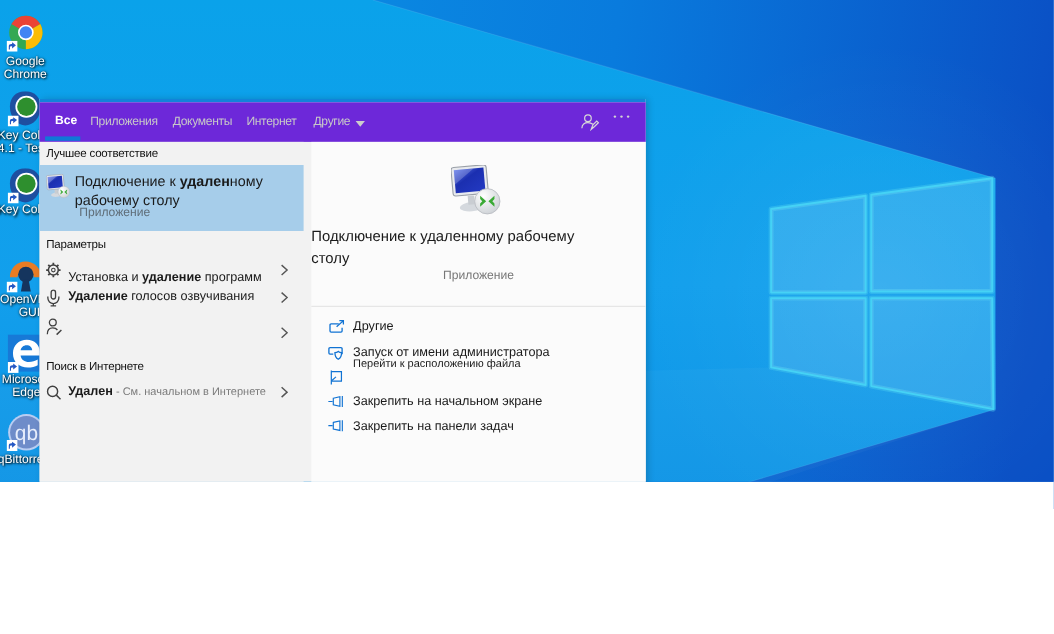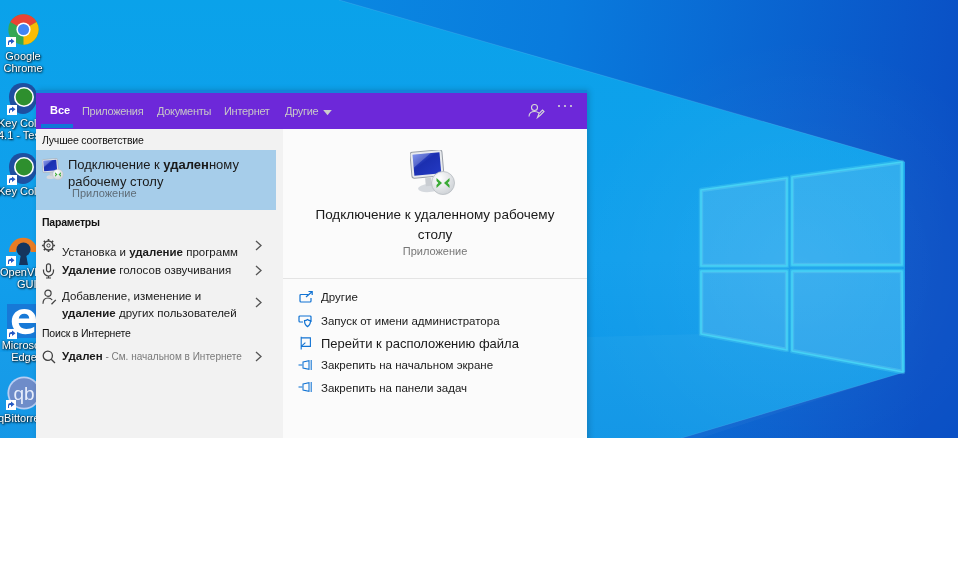--- a/index.html
+++ b/index.html
@@ -171,21 +171,21 @@
       <rect x="3.5" y="4.5" width="26" height="21" fill="url(#scr2)"></rect>
       <path d="M3.5 4.5 L21 4.5 L3.5 17 Z" fill="#ffffff" opacity="0.25"></path>
     </g>
     <circle cx="32" cy="33" r="10.5" fill="url(#ball2)" stroke="#b8bcc2" stroke-width="0.8"></circle>
     <path d="M26 28.5 L31 33 L26 37.5 L26 34.8 L27.7 33 L26 31.2 Z" fill="#3aaa35"></path>
     <path d="M38 28.5 L33 33 L38 37.5 L38 34.8 L36.3 33 L38 31.2 Z" fill="#3aaa35"></path>
   </svg>
   <div class="abs" style="left:32px;top:66px;font-size:13px;color:#1a1a1a;line-height:17px">Подключение к <b>удален</b>ному<br>рабочему столу</div>
   <div class="abs" style="left:36px;top:97px;font-size:11px;color:#5f6d78">Приложение</div>
 
-  <div class="abs" style="left:6px;top:126px;font-size:10.5px;font-weight:bold;color:#111;letter-spacing:-0.2px">Параметры</div>
+  <div class="abs" style="left:6px;top:126px;font-size:10.5px;font-weight:normal;color:#111;letter-spacing:-0.2px">Параметры</div>
 
   <svg class="abs" style="left:5px;top:148px" width="15" height="15" viewBox="0 0 24 24" fill="none" stroke="#404040">
     <circle cx="12" cy="12" r="7.2" stroke-width="2.2"></circle>
     <circle cx="12" cy="12" r="2.6" stroke-width="1.6"></circle>
     <path stroke-width="2.6" d="M12 1.5 L12 4.5 M12 19.5 L12 22.5 M1.5 12 L4.5 12 M19.5 12 L22.5 12 M4.6 4.6 L6.7 6.7 M17.3 17.3 L19.4 19.4 M19.4 4.6 L17.3 6.7 M6.7 17.3 L4.6 19.4"></path>
   </svg>
   <div class="abs" style="left:26px;top:156px;font-size:11.5px;color:#1a1a1a">Установка и <b>удаление</b> программ</div>
   <svg class="abs" style="left:219px;top:150px" width="7" height="11" viewBox="0 0 7 11">
         <polyline points="1,1 6,5.5 1,10" fill="none" stroke="#555" stroke-width="1.3"></polyline>
       </svg>
@@ -198,21 +198,20 @@
   <div class="abs" style="left:26px;top:174px;font-size:11.5px;color:#1a1a1a"><b>Удаление</b> голосов озвучивания</div>
   <svg class="abs" style="left:219px;top:175px" width="7" height="11" viewBox="0 0 7 11">
         <polyline points="1,1 6,5.5 1,10" fill="none" stroke="#555" stroke-width="1.3"></polyline>
       </svg>
 
   <svg class="abs" style="left:6px;top:199px" width="15" height="16" viewBox="0 0 15 16" fill="none" stroke="#404040" stroke-width="1.2">
     <circle cx="6" cy="4.2" r="3.1"></circle>
     <path d="M1 14.8 C1 10.8 3.2 9 6 9 C7.8 9 9.3 9.7 10.2 11"></path>
     <path d="M9.5 15.2 L13.8 10.9" stroke-width="1.3"></path>
   </svg>
-  <div class="abs" style="left:26px;top:198px;font-size:11.5px;color:#1a1a1a;line-height:17px">Добавление, изменение и<br><b>удаление</b> других пользователей</div>
   <svg class="abs" style="left:219px;top:207px" width="7" height="11" viewBox="0 0 7 11">
         <polyline points="1,1 6,5.5 1,10" fill="none" stroke="#555" stroke-width="1.3"></polyline>
       </svg>
 
   <div class="abs" style="left:6px;top:237px;font-size:10.5px;font-weight:normal;color:#111;letter-spacing:-0.2px">Поиск в Интернете</div>
 
   <svg class="abs" style="left:6px;top:260px" width="14" height="14" viewBox="0 0 14 14" fill="none" stroke="#404040" stroke-width="1.3">
     <circle cx="5.8" cy="5.8" r="4.6"></circle>
     <path d="M9.2 9.2 L13 13"></path>
   </svg>
@@ -240,21 +239,21 @@
       <rect x="14" y="28" width="6" height="8" fill="#c9cdd2"></rect>
       <rect x="1" y="1" width="32" height="26" rx="2.5" fill="#e8eaee" stroke="#9aa0a8" stroke-width="1"></rect>
       <rect x="3.5" y="3.5" width="27" height="21" fill="url(#scr)"></rect>
       <path d="M3.5 3.5 L21.5 3.5 L3.5 16.5 Z" fill="#ffffff" opacity="0.22"></path>
     </g>
     <circle cx="33" cy="33" r="11.5" fill="url(#ball)" stroke="#b8bcc2" stroke-width="0.8"></circle>
     <path d="M26.5 28 L32 33 L26.5 38 L26.5 35 L28.4 33 L26.5 31 Z" fill="#3aaa35"></path>
     <path d="M39.5 28 L34 33 L39.5 38 L39.5 35 L37.6 33 L39.5 31 Z" fill="#3aaa35"></path>
   </svg>
 
-  <div class="abs" style="left:247px;top:115px;width:304px;text-align:center;font-size:13.5px;color:#1a1a1a;line-height:20px">Подключение к удаленному рабочему<br>столу</div>
+  <div class="abs" style="left:247px;top:115px;width:304px;font-size:13.5px;color:#1a1a1a;line-height:20px">Подключение к удаленному рабочему<br>столу</div>
   <div class="abs" style="left:247px;top:155px;width:304px;text-align:center;font-size:11px;color:#767676">Приложение</div>
 
   <div class="abs" style="left:247px;top:188px;width:304px;height:1px;background:#e4e4e4"></div>
 
   <svg class="abs" style="left:263px;top:201px" width="14" height="12" viewBox="0 0 14 12" fill="none" stroke="#1173d3" stroke-width="1.2">
     <path d="M9 3.5 L2 3.5 Q1 3.5 1 4.5 L1 10 Q1 11 2 11 L11 11 Q12 11 12 10 L12 7"></path>
     <path d="M7 6 L13 0.7 M9.5 0.5 L13.2 0.5 L13.2 4"></path>
   </svg>
   <div class="abs" style="left:285px;top:201px;font-size:11.5px;color:#1a1a1a">Другие</div>
 
@@ -262,21 +261,21 @@
     <path d="M13 8 L13 3 Q13 2 12 2 L2 2 Q1 2 1 3 L1 7 Q1 8 2 8 L5 8"></path>
     <path d="M9.5 5.5 Q10.8 6.6 12.5 6.6 Q12.5 11 9.5 12.6 Q6.5 11 6.5 6.6 Q8.2 6.6 9.5 5.5 Z"></path>
   </svg>
   <div class="abs" style="left:285px;top:225px;font-size:11.5px;color:#1a1a1a">Запуск от имени администратора</div>
 
   <svg class="abs" style="left:263px;top:246px" width="13" height="14" viewBox="0 0 13 14" fill="none" stroke="#1173d3" stroke-width="1.1">
     <path d="M2.2 0.8 L2.2 13.6"></path>
     <path d="M2.2 1.9 L11.4 1.9 L11.4 10.4 L2.2 10.4"></path>
     <path d="M2.2 10.4 L6.4 6.6"></path>
   </svg>
-  <div class="abs" style="left:285px;top:246px;font-size:13px;color:#1a1a1a">Перейти к расположению файла</div>
+  <div class="abs" style="left:285px;top:236px;font-size:10px;color:#1a1a1a">Перейти к расположению файла</div>
 
   <svg class="abs" style="left:262px;top:269px" width="15" height="12" viewBox="0 0 15 12" fill="none" stroke="#1173d3" stroke-width="1.05">
     <path d="M0.5 6 L4.4 6"></path>
     <polygon points="5,3 11,1.7 11,10.3 5,9"></polygon>
     <path d="M13.2 1 L13.2 11"></path>
   </svg>
   <div class="abs" style="left:285px;top:269px;font-size:11.5px;color:#1a1a1a">Закрепить на начальном экране</div>
 
   <svg class="abs" style="left:262px;top:291px" width="15" height="12" viewBox="0 0 15 12" fill="none" stroke="#1173d3" stroke-width="1.05">
     <path d="M0.5 6 L4.4 6"></path>

